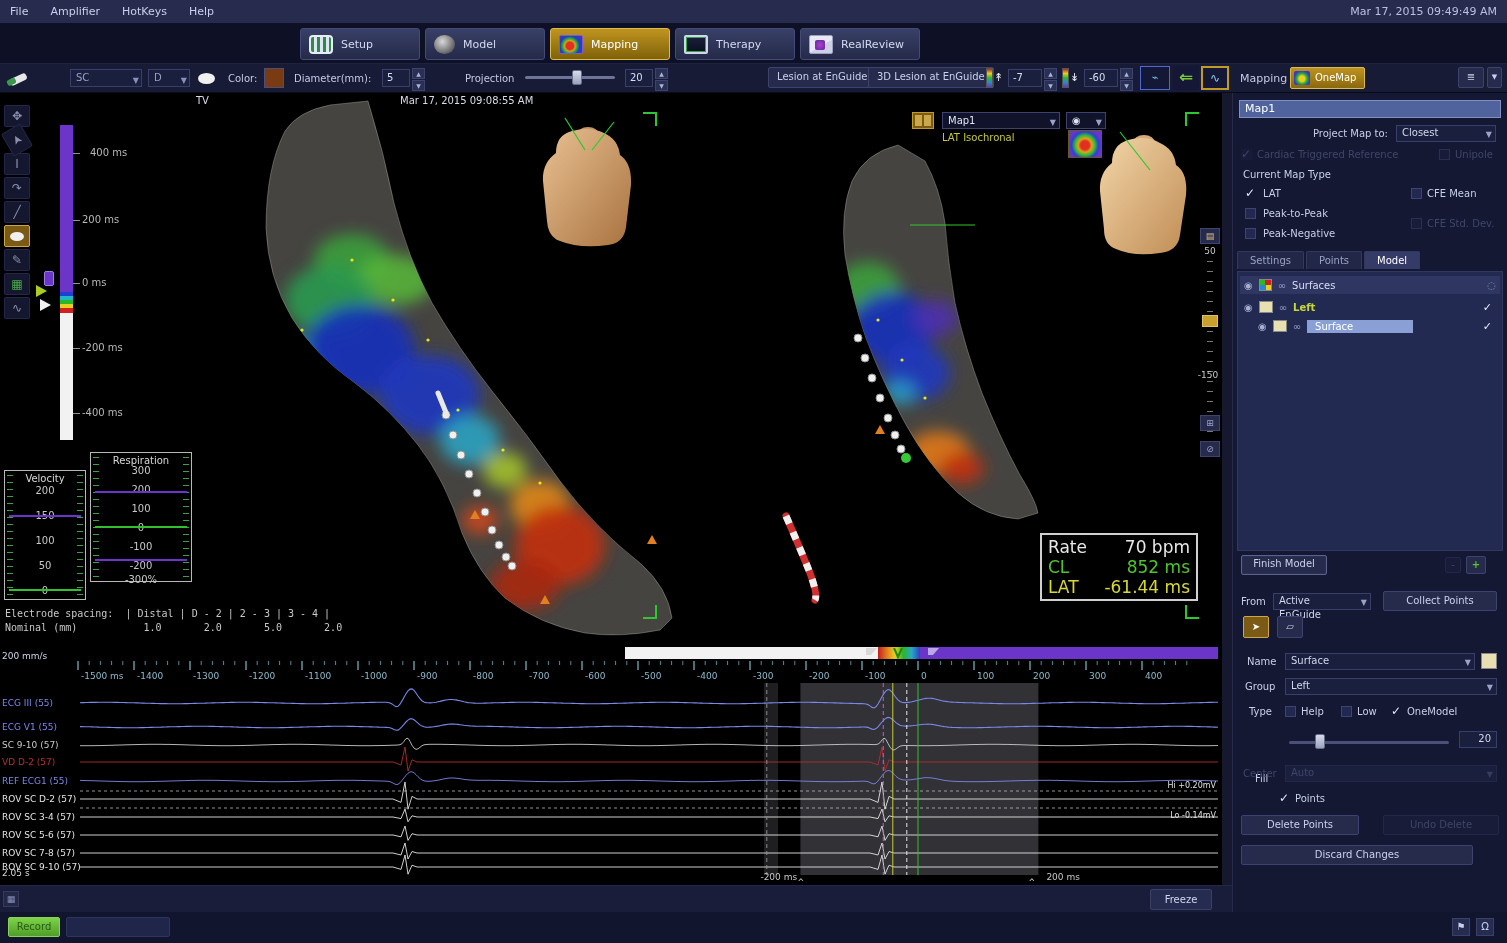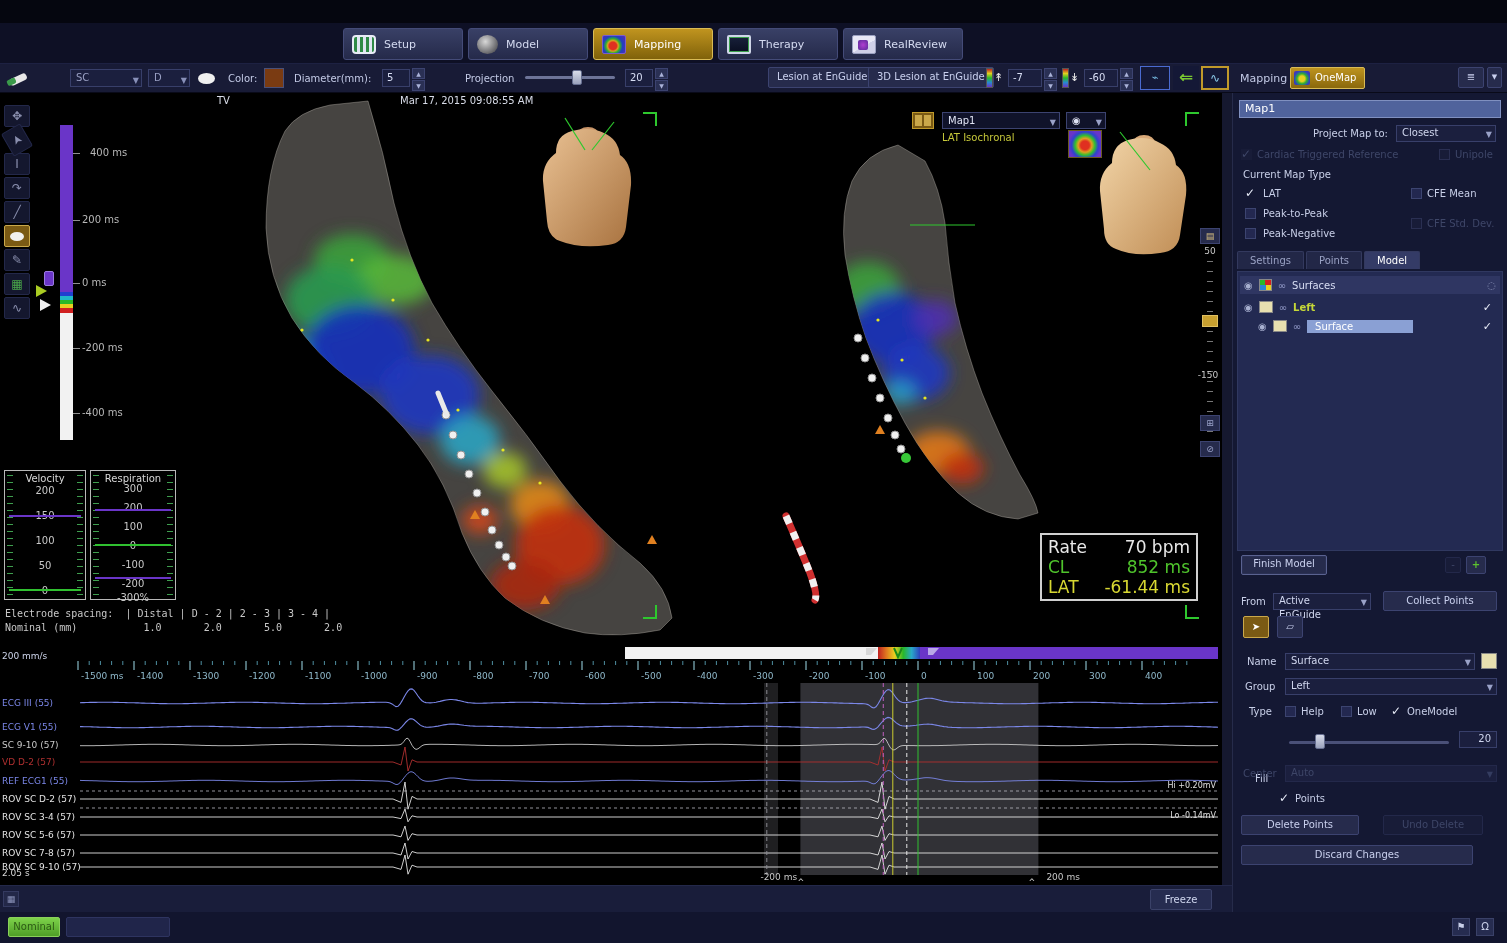--- a/index.html
+++ b/index.html
@@ -4,21 +4,21 @@
 <style>
   html,body{margin:0;padding:0;background:#000;}
   *{box-sizing:border-box;font-family:"DejaVu Sans","Liberation Sans",sans-serif;}
   .app{position:relative;width:1507px;height:943px;background:#05060f;overflow:hidden;color:#c9cfec;}
   .abs{position:absolute;}
   
   .menubar{position:absolute;left:0;top:0;width:1507px;height:23px;background:#272c4e;display:flex;align-items:center;padding:0 10px;font-size:11px;}
   .menu-item{margin-right:22px;color:#c9cfec;cursor:default;}
   .menubar .datetime{margin-left:auto;color:#b9c0e0;font-size:11px;}
   .tabbar{position:absolute;left:0;top:23px;width:1507px;height:41px;background:#0e1025;border-bottom:1px solid #1d2142;}
-  .tabs{position:absolute;left:300px;top:5px;display:flex;gap:5px;margin-left:43px;}
+  .tabs{position:absolute;left:300px;top:5px;display:flex;gap:5px;}
   .tab{width:120px;height:32px;display:flex;align-items:center;gap:8px;padding:0 8px;background:linear-gradient(#394066,#252a4a);border:1px solid #444b78;border-radius:3px;font-size:11px;color:#d4daf0;}
   .tab.active{background:linear-gradient(#c0941f,#80620a);border-color:#d9bb55;color:#fff;}
   .ticon{width:24px;height:19px;border-radius:2px;flex:none;}
   .ticon.setup{background:repeating-linear-gradient(90deg,#2f8a46 0 3px,#dfe5f2 3px 6px);border:2px solid #e8ecf6;border-radius:4px;}
   .ticon.model{background:radial-gradient(circle at 40% 35%,#d8d8d8,#5c5c60 75%);border-radius:50%;width:21px;}
   .ticon.mapping{background:radial-gradient(circle at 45% 58%,#e03020 0 24%,#d8a020 34%,#2fb030 46%,#2040c0 62%,#5a2ab0 100%);border:1px solid #7a5ad0;}
   .ticon.therapy{background:linear-gradient(#18203a,#0a0f22);border:2px solid #cfd6e8;box-shadow:inset 0 0 0 1px #3aa04a;}
   .ticon.realreview{background:linear-gradient(150deg,#e8e8f6 55%,#cfd0e8 56%),#e8e8f6;border:1px solid #9aa0c0;position:relative;}
   .ticon.realreview::after{content:"";position:absolute;left:5px;top:4px;width:10px;height:10px;background:radial-gradient(#b03fd0,#5a2a9a);border-radius:2px;}
   
@@ -104,20 +104,29 @@
   .blank-btn{position:absolute;left:66px;top:5px;width:104px;height:20px;background:#20254a;border:1px solid #2e3460;border-radius:2px;}
   .bb-icon{position:absolute;top:6px;width:18px;height:18px;background:#262c50;border:1px solid #3a4168;color:#c8cfe8;font-size:10px;text-align:center;line-height:16px;}
   .divstrip{position:absolute;left:1222px;top:93px;width:10px;height:792px;background:#15182f;}
   svg text{font-family:"DejaVu Sans","Liberation Sans",sans-serif;}
 </style>
 </head>
 <body>
 
 <div class="app">
 
+  <div class="menubar">
+    <div id="menu-items" style="display:flex">
+        <span class="menu-item">File</span>
+        <span class="menu-item">Amplifier</span>
+        <span class="menu-item">HotKeys</span>
+        <span class="menu-item">Help</span>
+      </div>
+    <div class="datetime">Mar 17, 2015 09:49:49 AM</div>
+  </div>
 
   <div class="tabbar">
     <div class="tabs" id="main-tabs">
         <div class="tab">
           <div class="ticon setup"></div>
           <span>Setup</span>
         </div>
         <div class="tab">
           <div class="ticon model"></div>
           <span>Model</span>
@@ -296,21 +305,21 @@
           <circle cx="902" cy="267" r="1.6" fill="#e8e820"></circle>
           <circle cx="925" cy="305" r="1.6" fill="#e8e820"></circle>
           <circle cx="540" cy="390" r="1.6" fill="#e8e820"></circle>
           <path d="M545,502 L550,511 L540,511 Z" fill="#e08020"></path>
           <path d="M475,417 L480,426 L470,426 Z" fill="#e08020"></path>
           <path d="M652,442 L657,451 L647,451 Z" fill="#e08020"></path>
           <path d="M880,332 L885,341 L875,341 Z" fill="#e08020"></path>
         </g>
     </svg>
 
-    <div class="vp-text" style="left:217px;top:2px">TV</div>
+    <div class="vp-text" style="left:196px;top:2px">TV</div>
     <div class="vp-text" style="left:400px;top:2px">Mar 17, 2015 09:08:55 AM</div>
 
     <div class="toolstrip" id="toolstrip">
         <div class="tool">✥</div>
         <div class="tool" style="transform: rotate(-120deg);">➤</div>
         <div class="tool">Ι</div>
         <div class="tool">↷</div>
         <div class="tool">╱</div>
         <div class="tool active"><span class="oval"></span></div>
         <div class="tool">✎</div>
@@ -360,21 +369,21 @@
           <div class="vp-tick-label" style="top: 14px;">200</div>
           <div class="vp-tick-label" style="top: 39px;">150</div>
           <div class="vp-tick-label" style="top: 64px;">100</div>
           <div class="vp-tick-label" style="top: 89px;">50</div>
           <div class="vp-tick-label" style="top: 114px;">0</div>
         </div>
       <div class="vp-line purple" style="top:44px"></div>
       <div class="vp-line green" style="top:118px"></div>
     </div>
 
-    <div class="vpanel" style="left:90px;top:377px;width:86px;height:130px">
+    <div class="vpanel" style="left:90px;top:359px;width:102px;height:130px">
       <div class="vp-title">Respiration</div>
       <div class="vp-edge left"></div>
       <div class="vp-edge right"></div>
       <div id="respiration-ticks">
           <div class="vp-tick-label" style="top: 12px;">300</div>
           <div class="vp-tick-label" style="top: 31px;">200</div>
           <div class="vp-tick-label" style="top: 50px;">100</div>
           <div class="vp-tick-label" style="top: 69px;">0</div>
           <div class="vp-tick-label" style="top: 88px;">-100</div>
           <div class="vp-tick-label" style="top: 107px;">-200</div>
@@ -497,21 +506,21 @@
     <div class="slider-handle" style="left:82px;top:641px"></div>
     <div class="rp-select" style="left:226px;top:638px;width:38px;padding-right:5px;text-align:right">20</div>
 
     <div class="rp-label dim" style="left:10px;top:675px">Center</div>
     <div class="rp-select dim" style="left:52px;top:672px;width:212px"><span>Auto</span><span class="arr">▼</span></div>
 
     <div class="check checked" style="left:46px;top:700px">✓</div>
     <div class="rp-label" style="left:62px;top:700px">Points</div>
 
     <div class="rp-btn" style="left:8px;top:722px;width:118px;height:20px;line-height:18px">Delete Points</div>
-    <div class="rp-btn dim" style="left:150px;top:722px;width:100px;height:20px;line-height:18px">Undo Delete</div>
+    <div class="rp-btn dim" style="left:150px;top:722px;width:116px;height:20px;line-height:18px">Undo Delete</div>
     <div class="rp-btn" style="left:8px;top:752px;width:232px;height:20px;line-height:18px">Discard Changes</div>
   </div>
 
   <div class="waveform">
     <svg id="wavesvg" width="1222" height="240">
         <defs>
           <linearGradient id="rain" x1="0" y1="0" x2="1" y2="0">
             <stop offset="0" stop-color="#c02020"></stop>
             <stop offset="0.2" stop-color="#e07820"></stop>
             <stop offset="0.4" stop-color="#e8d020"></stop>
@@ -685,18 +694,18 @@
         <text x="2" y="231" fill="#d8d8d8" font-size="9">2.05 s</text>
       </svg>
   </div>
 
   <div class="freezerow">
     <div class="gridtoggle">▦</div>
     <div class="freeze-btn">Freeze</div>
   </div>
 
   <div class="bottombar">
-    <div class="record-btn">Nominal</div>
+    <div class="record-btn">Record</div>
     <div class="blank-btn"></div>
     <div class="bb-icon" style="left:1452px">⚑</div>
     <div class="bb-icon" style="left:1476px">Ω</div>
   </div>
 </div>
 
 </body></html>

